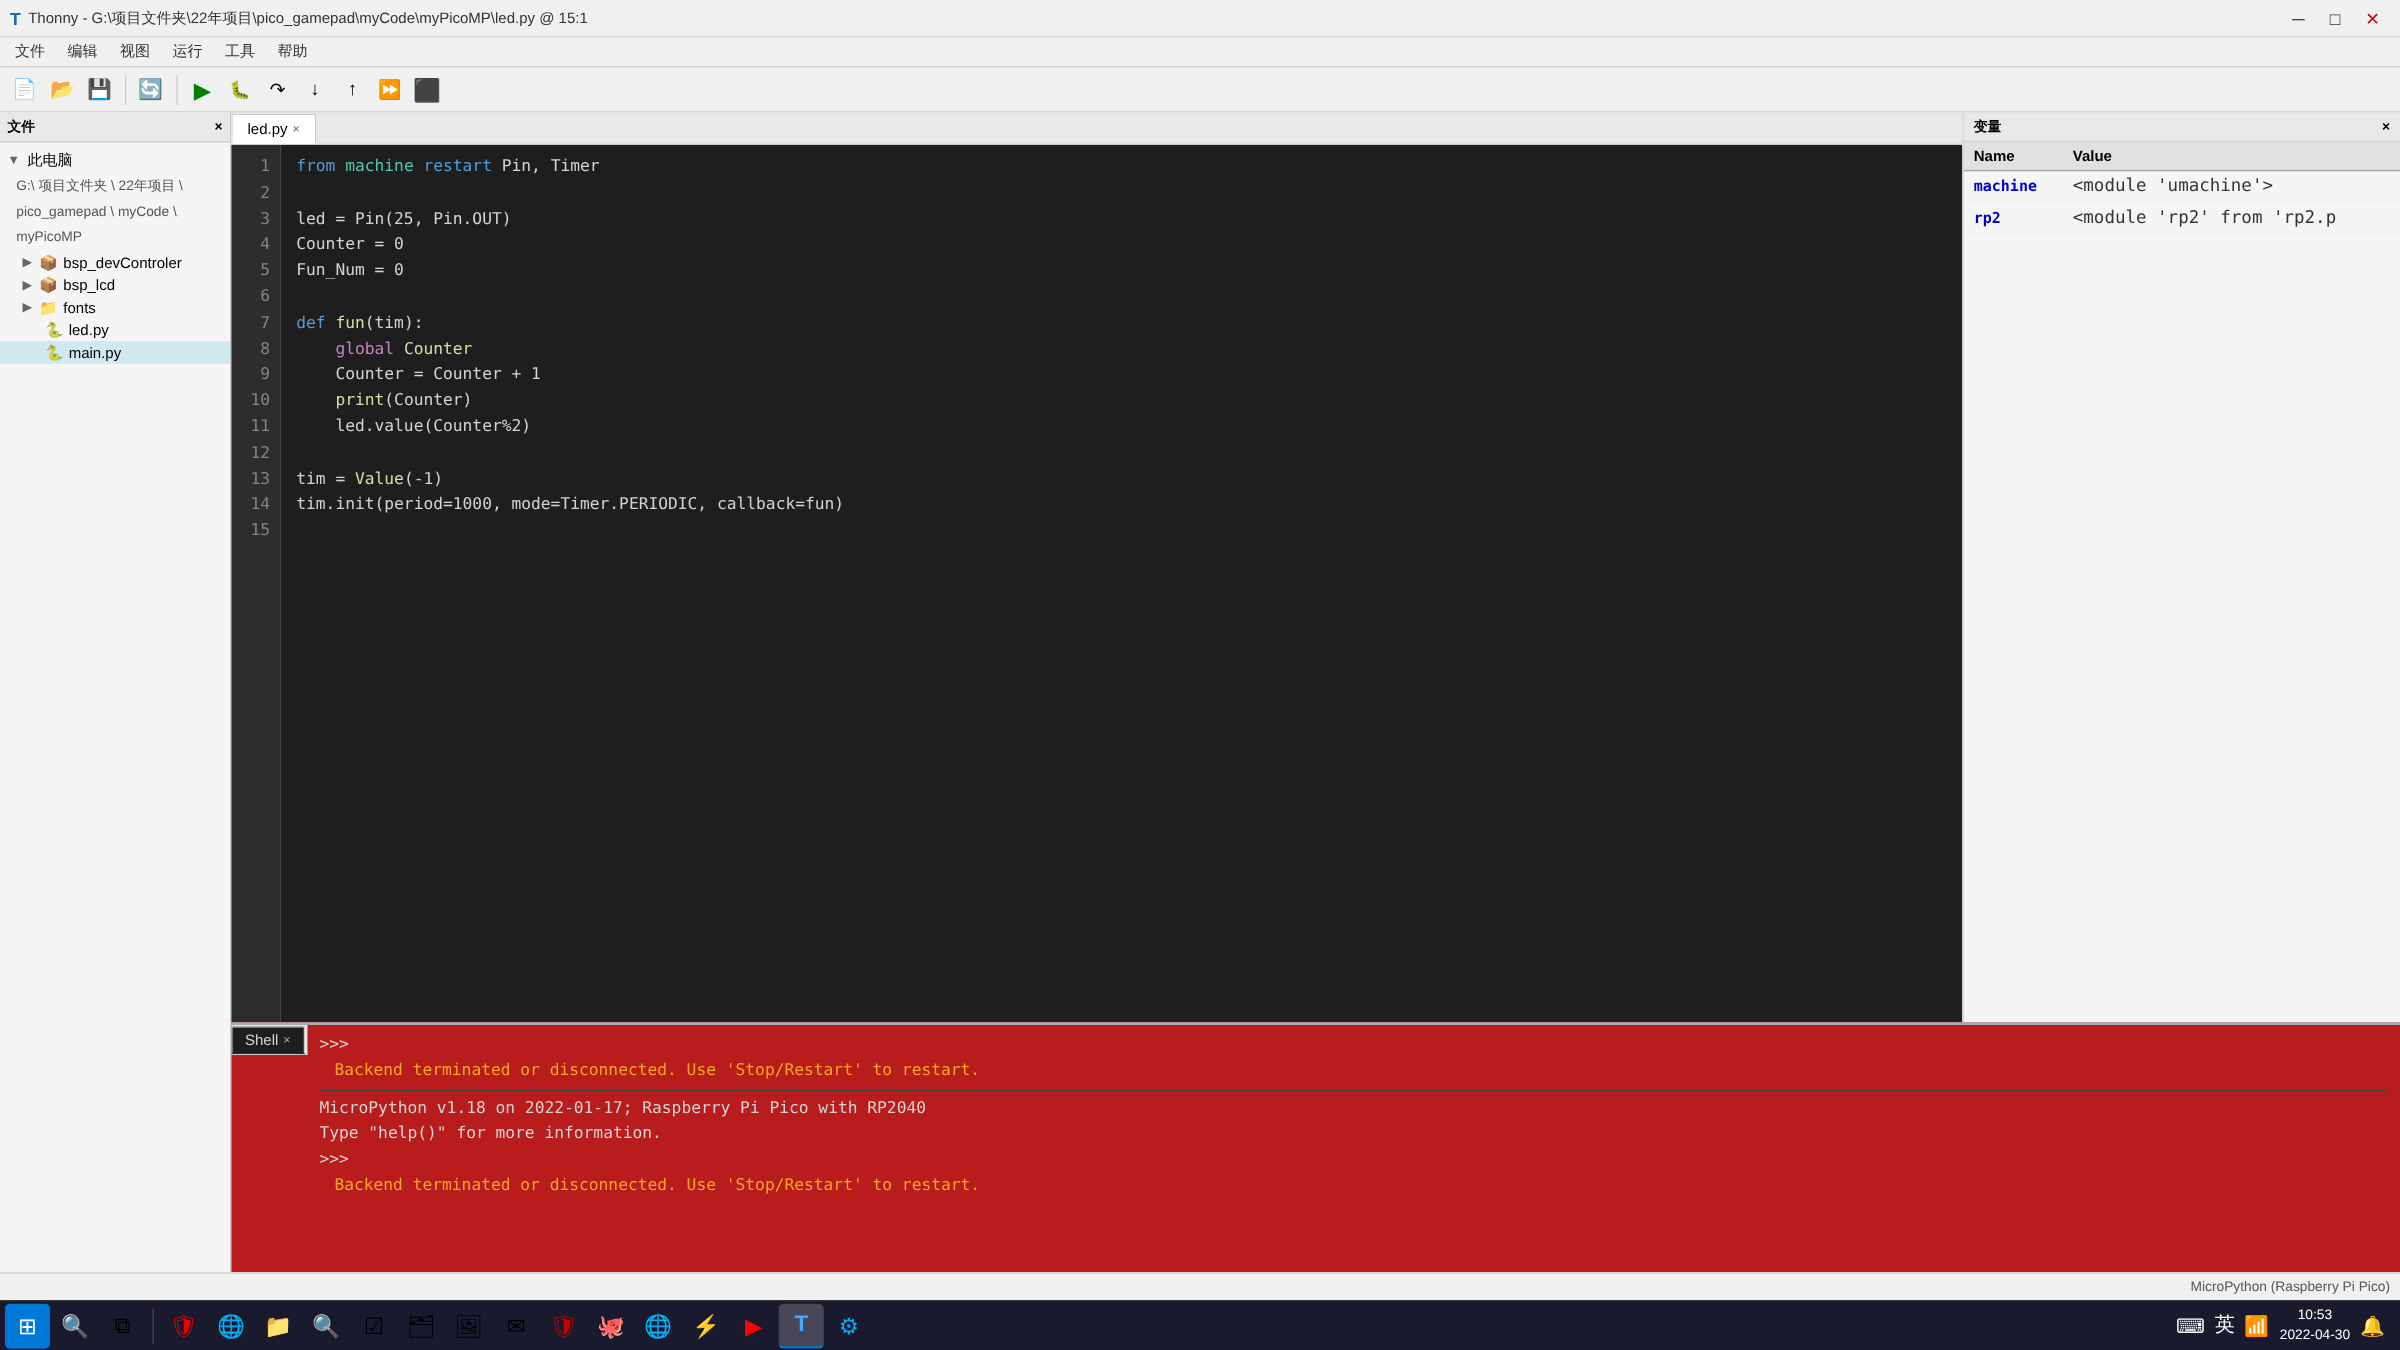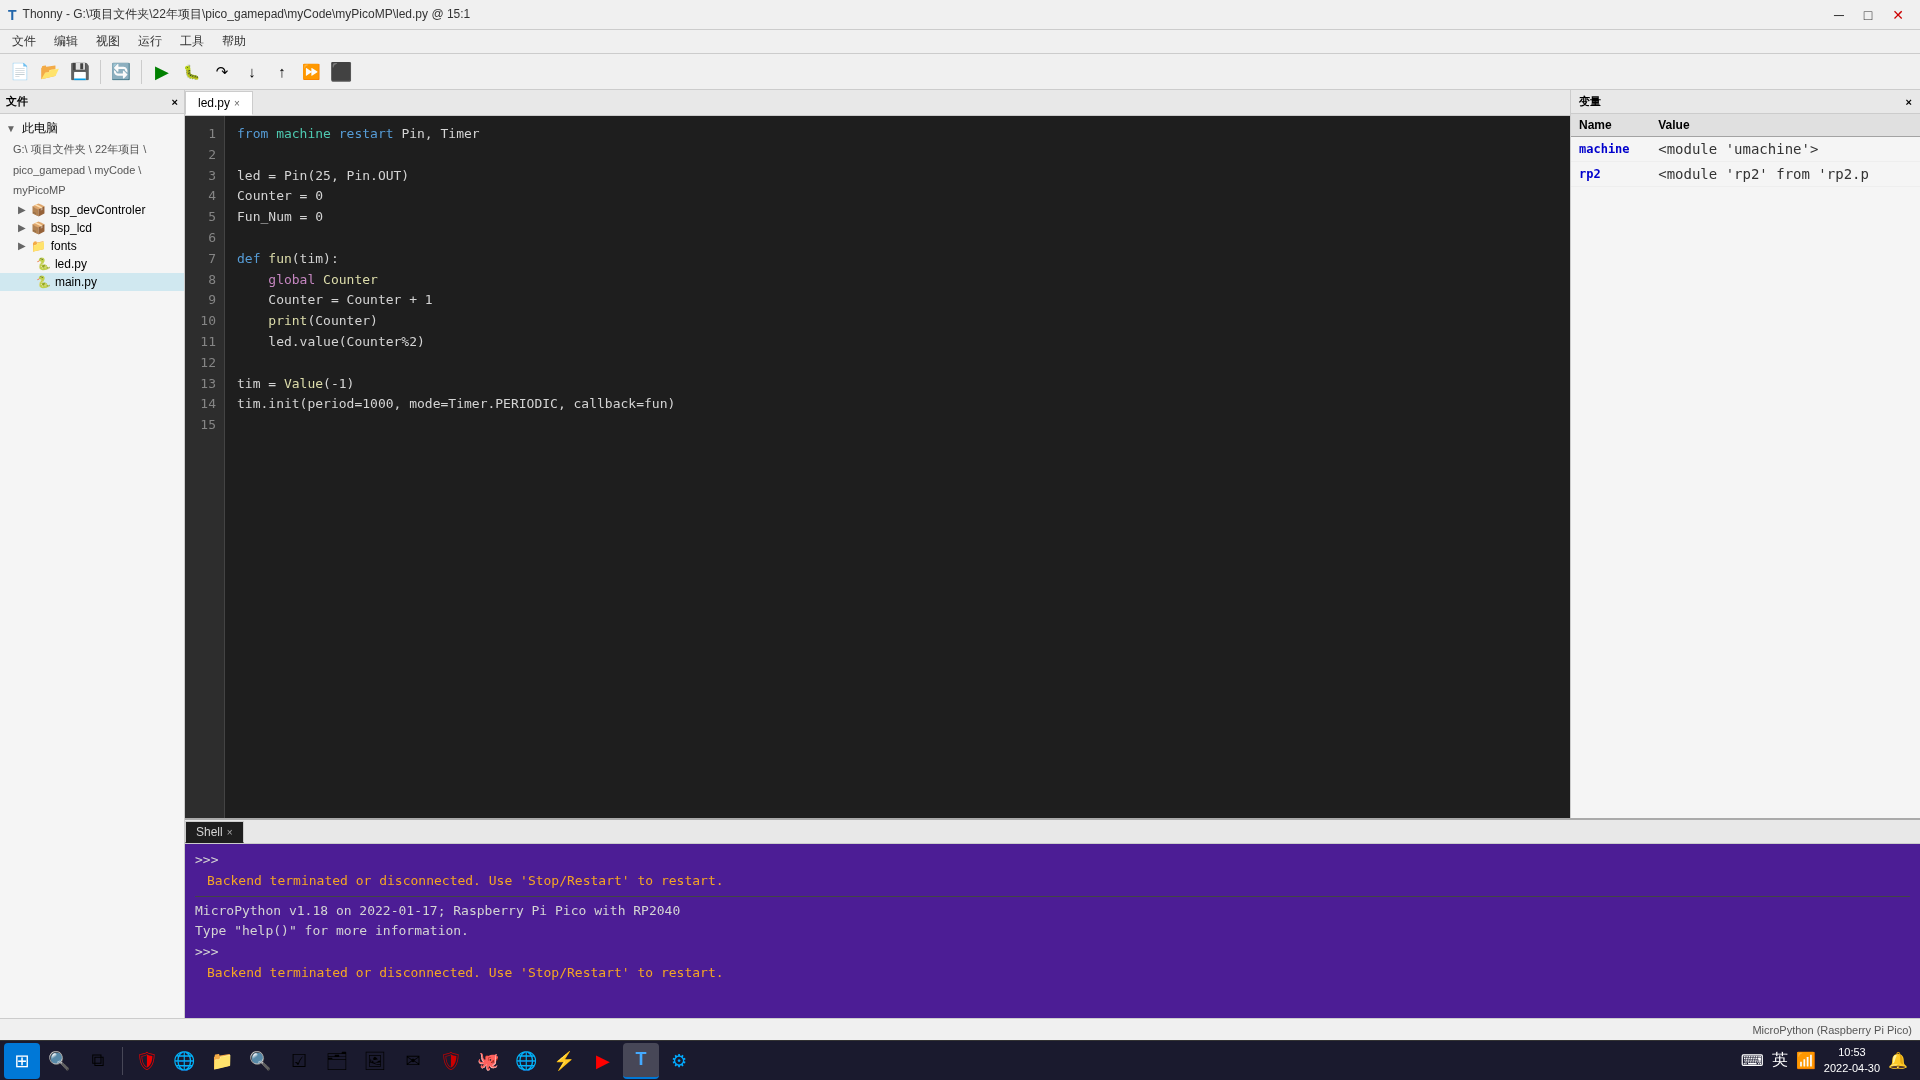--- a/index.html
+++ b/index.html
@@ -211,22 +211,22 @@
     .fn { color: #dcdcaa; margin-top: 47px; }
     .var-yellow { color: #dcdcaa; }
     .kw-global { color: #c586c0; }
     .module { color: #4ec9b0; }
 
     
     #bottom-panel {
       height: 200px;
       border-top: 2px solid #aaa;
       display: flex;
-      flex-direction: column;
-      background: #4c1d95;
+      flex-direction: row;
+      background: #b91c1c;
     }
     #shell-tabs {
       display: flex;
       background: #e8e8e8;
       border-bottom: 1px solid #ccc;
       height: 24px;
       align-items: flex-end;
     }
     .shell-tab {
       padding: 3px 10px;

